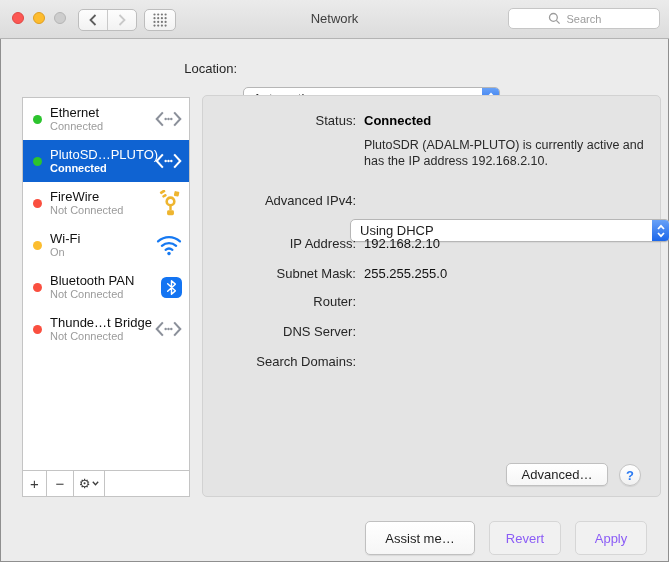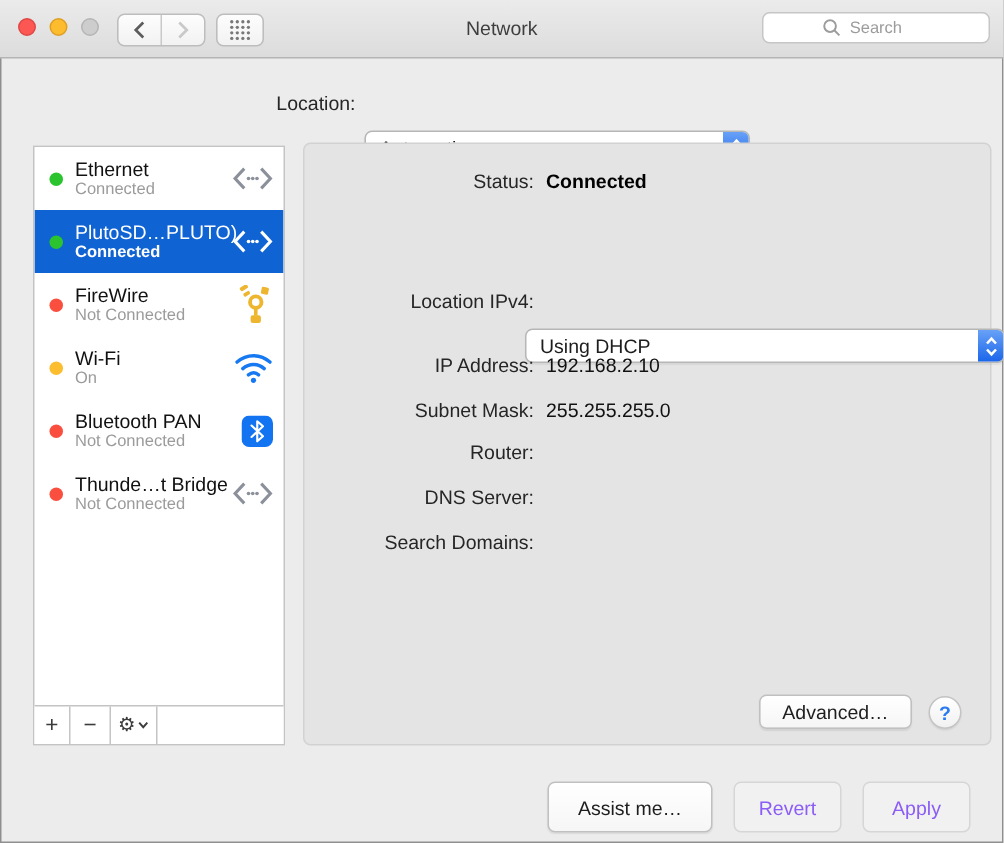--- a/index.html
+++ b/index.html
@@ -277,23 +277,24 @@
       <div class="sb-fspace"></div>
     </div>
   </div>
 
   <div class="panel">
 
     <div class="prow" style="top:17px;">
       <span class="plabel">Status:</span>
       <span class="pvalue bold">Connected</span>
     </div>
+    <div class="pdesc">PlutoSDR (ADALM-PLUTO) is currently active and has the IP address 192.168.2.10.</div>
 
     <div class="prow" style="top:97px;">
-      <span class="plabel">Location IPv4:</span>
+      <span class="plabel">Advanced IPv4:</span>
       <div class="popup ipv4-popup">
         <span class="popup-value">Using DHCP</span>
         <span class="popup-stepper">
           <svg width="10" height="14" viewBox="0 0 10 14">
               <polyline points="2,5 5,1.8 8,5" fill="none" stroke="#fff" stroke-width="1.7"></polyline>
               <polyline points="2,9 5,12.2 8,9" fill="none" stroke="#fff" stroke-width="1.7"></polyline>
             </svg>
         </span>
       </div>
     </div>

